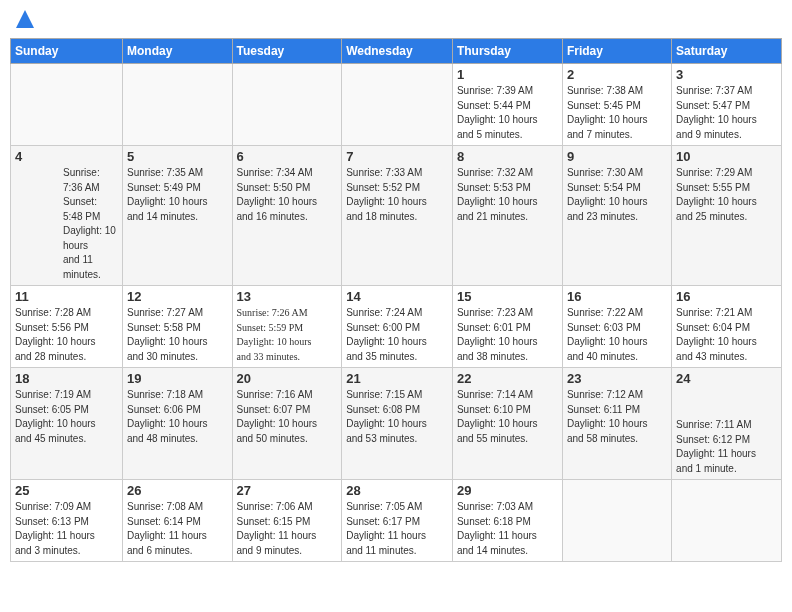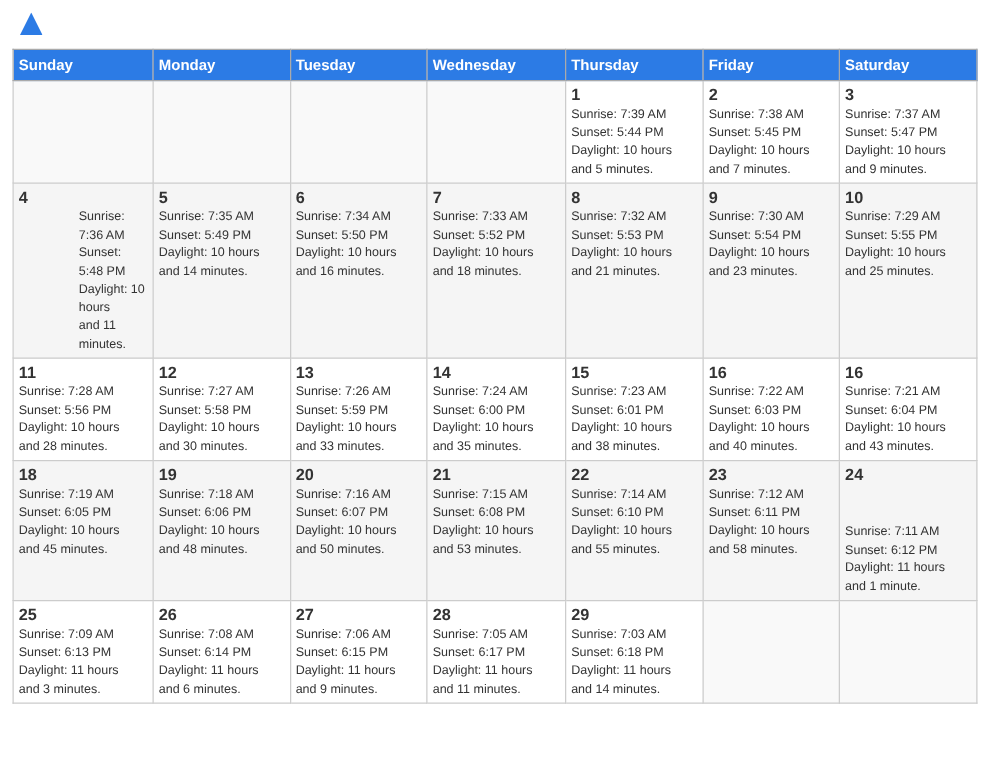--- a/index.html
+++ b/index.html
@@ -214,21 +214,21 @@
         </td>
         <td>
           <span class="day-num">12</span>
           <div class="day-detail" style="white-space: pre-line;">Sunrise: 7:27 AM
 Sunset: 5:58 PM
 Daylight: 10 hours
 and 30 minutes.</div>
         </td>
         <td>
           <span class="day-num">13</span>
-          <div class="day-detail" style="white-space: pre-line;">Sunrise: 7:26 AM
+          <div class="day-detail" style="white-space: pre-line; font-family: Liberation Serif, serif;">Sunrise: 7:26 AM
 Sunset: 5:59 PM
 Daylight: 10 hours
 and 33 minutes.</div>
         </td>
         <td>
           <span class="day-num">14</span>
           <div class="day-detail" style="white-space: pre-line;">Sunrise: 7:24 AM
 Sunset: 6:00 PM
 Daylight: 10 hours
 and 35 minutes.</div>

